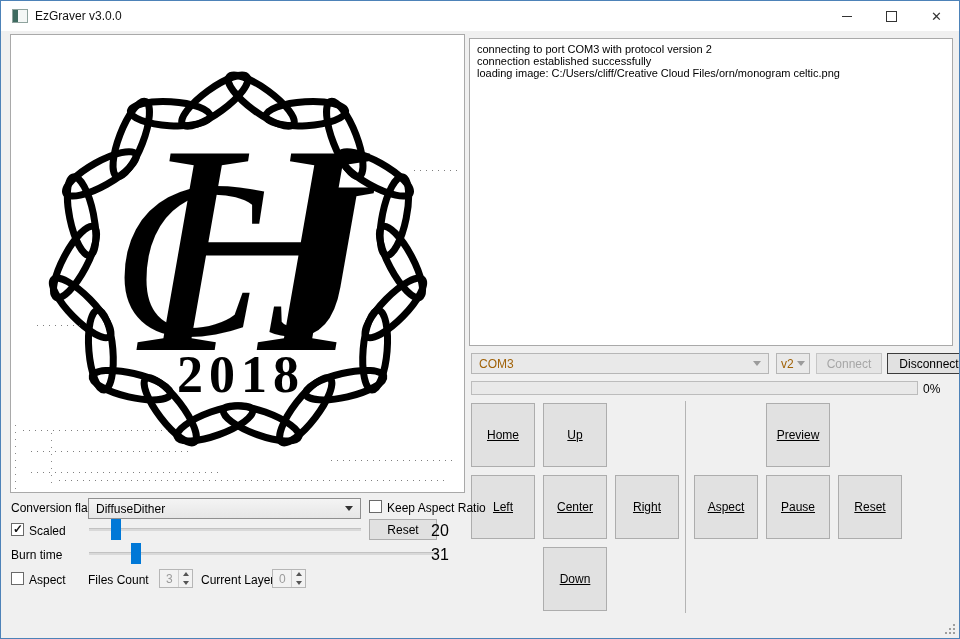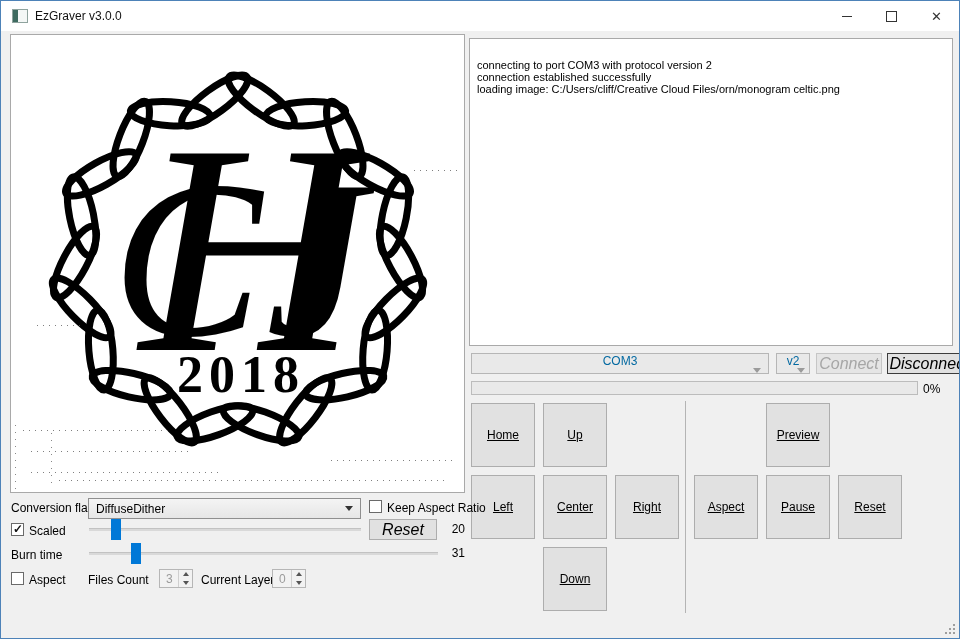--- a/index.html
+++ b/index.html
@@ -15,37 +15,37 @@
   .win-btn{width:45px;height:30px;display:flex;align-items:center;justify-content:center;cursor:default;}
   .glyph-min{width:10px;height:1px;background:#333;}
   .glyph-max{width:9px;height:9px;border:1px solid #333;}
   .glyph-close{font-size:13px;color:#333;line-height:1;}
   
   .image-panel{position:absolute;left:9px;top:33px;width:453px;height:457px;
     background:#fff;border:1px solid #a9a9a9;box-sizing:content-box;overflow:hidden;}
   .image-panel svg{position:absolute;left:0;top:0;}
   .log-panel{position:absolute;left:468px;top:37px;width:484px;height:308px;
     background:#fff;border:1px solid #a9a9a9;box-sizing:border-box;
-    padding:20px 7px;font-size:11px;line-height:12px;color:#000;overflow:hidden;}
+    padding:4px 7px;font-size:11px;line-height:12px;color:#000;overflow:hidden;}
   .log-line{white-space:nowrap;}
   
   .dots-h{position:absolute;height:1px;opacity:.75;
     background:repeating-linear-gradient(90deg,#555 0 1px,transparent 1px 6px);}
   .dots-v{position:absolute;width:1px;opacity:.7;
     background:repeating-linear-gradient(180deg,#555 0 1px,transparent 1px 7px);}
   
   .combo{position:absolute;height:21px;box-sizing:border-box;border:1px solid #b6b6b6;
     background:#e9e9e9;display:flex;align-items:center;padding:0 7px;font-size:12px;}
   .combo .caret{margin-left:auto;width:0;height:0;border-left:4px solid transparent;
     border-right:4px solid transparent;border-top:5px solid #333;}
-  .combo.disabled{color:#0369a1;flex-direction:column;}
+  .combo.disabled{color:#a16207;}
   .combo.disabled .caret{border-top-color:#9b9b9b;}
   .combo.enabled{background:linear-gradient(#f4f4f4,#e6e6e6);border-color:#8f8f8f;color:#000;}
   .push-btn{position:absolute;height:21px;box-sizing:border-box;background:#e1e1e1;
-    border:1px solid #adadad;display:flex;align-items:center;justify-content:center;font-size:16px;font-style:italic;}
+    border:1px solid #adadad;display:flex;align-items:center;justify-content:center;font-size:12px;}
   .push-btn.disabled{background:#e5e5e5;border-color:#c6c6c6;color:#a6a6a6;}
   .push-btn.default{border-color:#3c3c3c;}
   
   .progress{position:absolute;left:470px;top:380px;width:447px;height:14px;
     box-sizing:border-box;border:1px solid #bcbcbc;background:#e9e9e9;}
   .progress .fill{height:100%;background:#06b025;width:0;}
   .progress-label{position:absolute;left:922px;top:381px;font-size:12px;}
   
   .btn-sq{position:absolute;width:64px;height:64px;box-sizing:border-box;background:#e1e1e1;
     border:1px solid #adadad;display:flex;align-items:center;justify-content:center;font-size:12px;text-decoration:underline;}
@@ -53,21 +53,21 @@
   
   .lbl{position:absolute;font-size:12px;white-space:nowrap;}
   .checkbox{position:absolute;width:13px;height:13px;box-sizing:border-box;background:#fff;
     border:1px solid #6a6a6a;}
   .checkbox.checked::after{content:"✓";position:absolute;left:1px;top:-2px;
     font-size:12px;font-weight:bold;color:#111;}
   .slider{position:absolute;height:21px;}
   .slider .groove{position:absolute;left:0;right:0;top:9px;height:3px;background:#d9d9d9;
     border-top:1px solid #c2c2c2;box-sizing:border-box;}
   .slider .handle{position:absolute;top:0;width:10px;height:21px;background:#0078d7;}
-  .val{position:absolute;width:34px;text-align:right;font-size:12px;}
+  .val{position:absolute;width:34px;font-size:16px;}
   .spin{position:absolute;width:34px;height:19px;box-sizing:border-box;border:1px solid #b6b6b6;
     background:#f2f2f2;display:flex;}
   .spin .sval{flex:1;display:flex;align-items:center;padding-left:6px;color:#9b9b9b;font-size:12px;}
   .spin .arrows{width:13px;display:flex;flex-direction:column;border-left:1px solid #cfcfcf;}
   .spin .arrows div{flex:1;display:flex;align-items:center;justify-content:center;}
   .tri-up{width:0;height:0;border-left:3px solid transparent;border-right:3px solid transparent;
     border-bottom:4px solid #555;}
   .tri-down{width:0;height:0;border-left:3px solid transparent;border-right:3px solid transparent;
     border-top:4px solid #555;}
   

